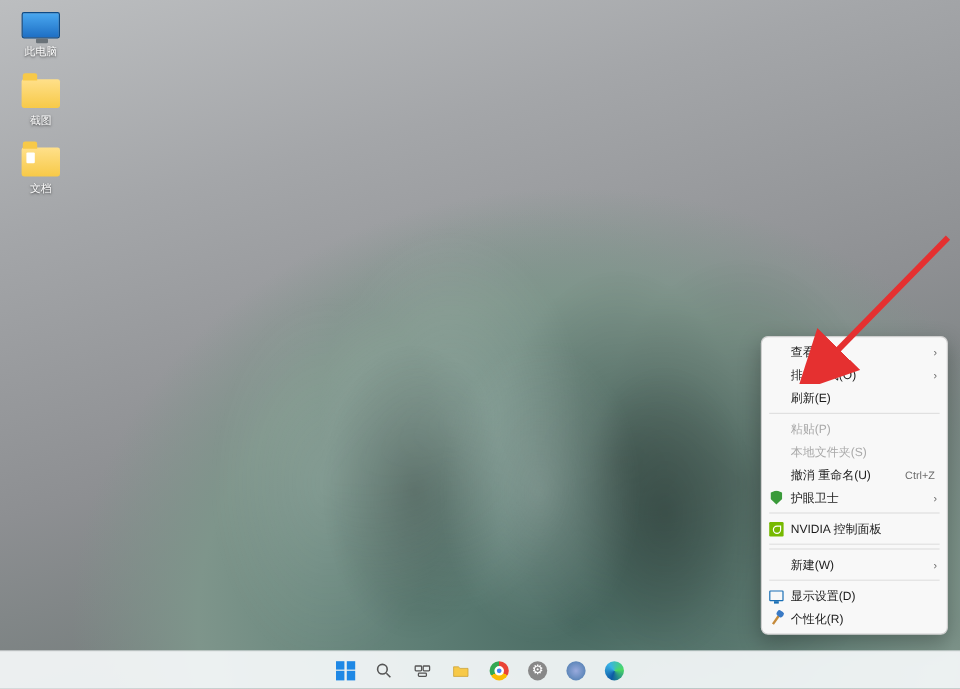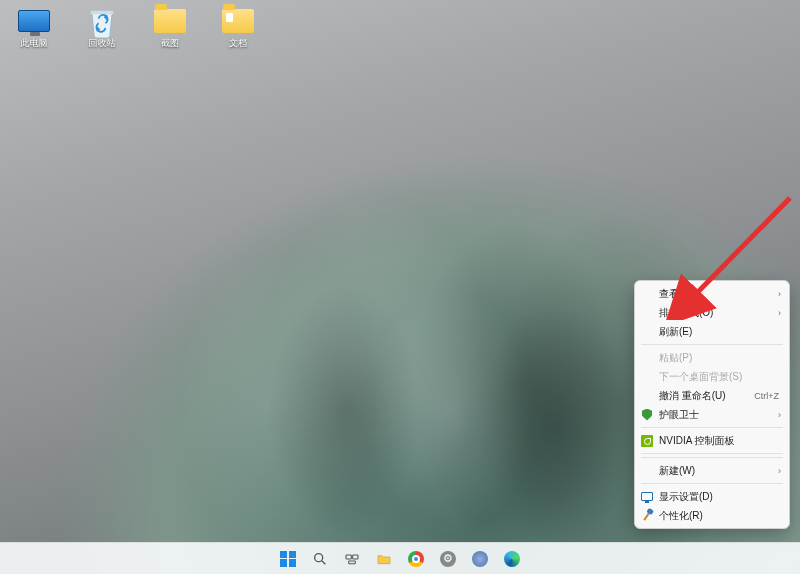--- a/index.html
+++ b/index.html
@@ -28,21 +28,21 @@
     .wallpaper::after {
       left: 190px; top: 230px; width: 520px; height: 360px;
       background:
         radial-gradient(ellipse 150px 230px at 50% 50%, rgba(255,255,255,.18), transparent 55%),
         radial-gradient(ellipse 130px 210px at 30% 50%, rgba(0,0,0,.22), transparent 58%),
         radial-gradient(ellipse 130px 210px at 70% 55%, rgba(0,0,0,.2), transparent 58%);
       filter: blur(3px);
     }
 
     
-    .desktop { position: absolute; left: 6px; top: 4px; display: flex; flex-direction: row; gap: 12px; }
+    .desktop { position: absolute; left: 6px; top: 4px; display: flex; flex-direction: column; gap: 12px; }
     .dicon { width: 56px; display: flex; flex-direction: column; align-items: center; gap: 1px; cursor: default; }
     .dicon .glyph { width: 34px; height: 34px; display: flex; align-items: center; justify-content: center; }
     .dicon .lbl { color: #fff; font-size: 9px; text-align: center; text-shadow: 0 1px 2px rgba(0,0,0,.7); line-height: 1.1; word-break: break-all; }
     .monitor { width: 32px; height: 22px; background: linear-gradient(#4aa8f0,#1e6fc4); border: 1px solid #0d4a86; border-radius: 2px; position: relative; }
     .monitor::after { content:""; position:absolute; left:11px; bottom:-5px; width:10px; height:4px; background:#6a7278; border-radius:1px; }
     .bin { width: 26px; height: 30px; position: relative; }
     .bin svg { width: 100%; height: 100%; }
     .folder { width: 32px; height: 24px; background: linear-gradient(#ffe08a,#f7c948); border-radius: 2px; position: relative; }
     .folder::before { content:""; position:absolute; left:1px; top:-5px; width:12px; height:6px; background:#f7c948; border-radius:2px 2px 0 0; }
     .folder.shortcut::after { content:"↗"; position:absolute; left:-1px; bottom:-1px; width:10px; height:10px; background:#fff; color:#2a5bbd; font-size:8px; line-height:10px; text-align:center; border-radius:1px; box-shadow:0 0 0 .5px #888; }
@@ -100,31 +100,20 @@
 <div class="wallpaper"></div>
 
 <div class="desktop">
   <div class="dicon">
     <div class="glyph">
         <div class="monitor"></div>
       </div>
     <div class="lbl">此电脑</div>
   </div>
   <div class="dicon">
-    <div class="glyph bin">
-      <svg viewBox="0 0 26 30">
-          <path d="M4 8 L22 8 L20 28 Q20 30 18 30 L8 30 Q6 30 6 28 Z" fill="#e8f1f6" stroke="#9cb8c8" stroke-width="1"></path>
-          <path d="M3 6 L23 6 L23 9 L3 9 Z" fill="#cddde6"></path>
-          <path d="M10 13 A4 4 0 1 1 16 17 M15 12 L17 11 L17 14" fill="none" stroke="#2e8fd6" stroke-width="1.6"></path>
-          <path d="M16 21 A4 4 0 1 1 10 17 M11 22 L9 23 L9 20" fill="none" stroke="#2e8fd6" stroke-width="1.6"></path>
-        </svg>
-    </div>
-    <div class="lbl">回收站</div>
-  </div>
-  <div class="dicon">
     <div class="glyph">
         <div class="folder"></div>
       </div>
     <div class="lbl">截图</div>
   </div>
   <div class="dicon">
     <div class="glyph">
         <div class="folder">
           <div class="inner"></div>
         </div>
@@ -143,21 +132,21 @@
       <span class="chev">›</span>
     </div>
   <div class="mi">
       <span>刷新(E)</span>
     </div>
   <div class="sep"></div>
   <div class="mi disabled">
       <span>粘贴(P)</span>
     </div>
   <div class="mi disabled">
-      <span>下一个桌面背景(S)</span>
+      <span>本地文件夹(S)</span>
     </div>
   <div class="mi">
       <span>撤消 重命名(U)</span>
       <span class="sc">Ctrl+Z</span>
     </div>
   <div class="mi">
       <span class="ic">
         <span class="ic-shield"></span>
       </span>
       <span>护眼卫士</span>

